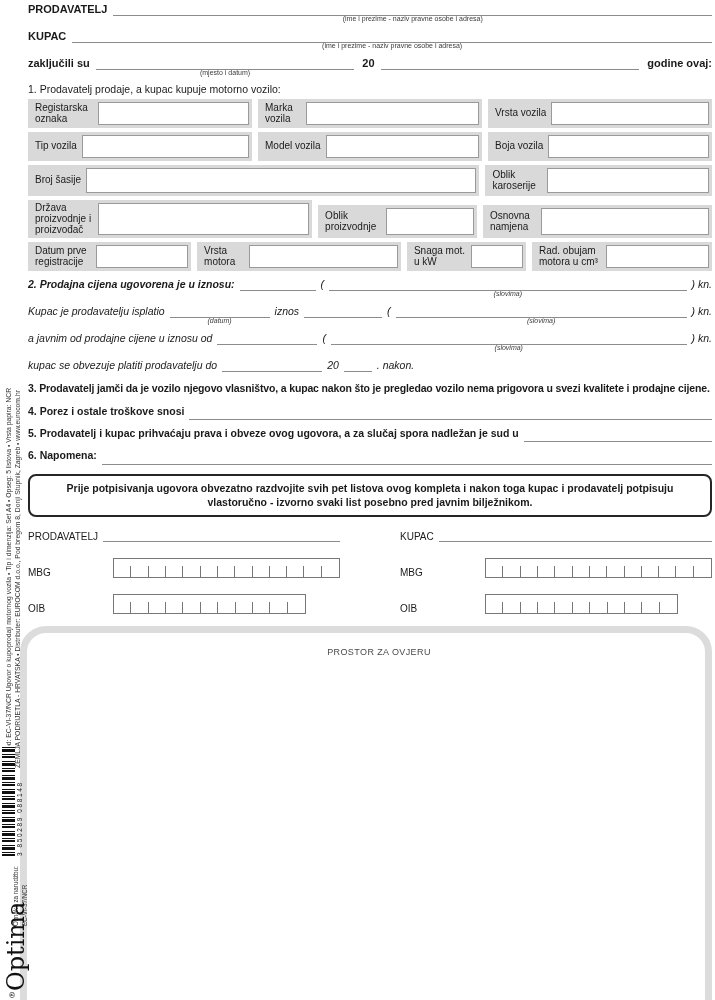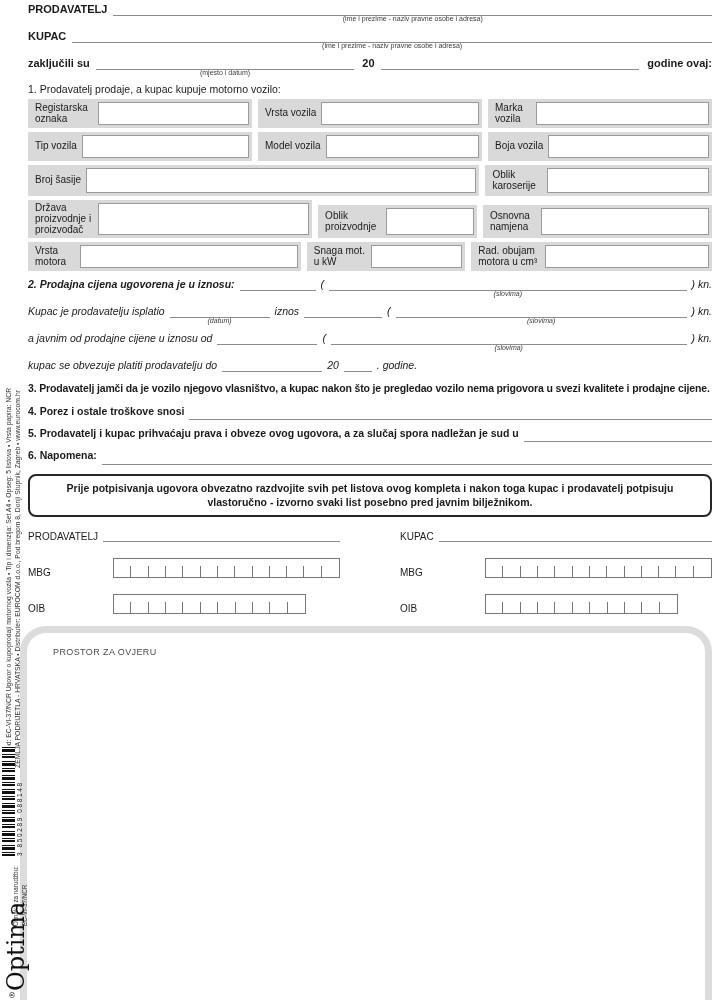--- a/index.html
+++ b/index.html
@@ -53,21 +53,21 @@
   .srow .slbl{width:85px;}
   .combwrap{flex:1;}
   .comb{height:20px;border:1px solid #777;display:flex;box-sizing:border-box;}
   .comb.oib{width:85%;}
   .comb i{flex:1;position:relative;}
   .comb i + i::before{content:"";position:absolute;left:-1px;bottom:0;height:62%;border-left:1px solid #777;}
 
   
   .ovjera{margin-top:12px;margin-left:-8px;width:692px;height:420px;
           border:7px solid #dcdcdc;border-radius:26px;box-sizing:border-box;}
-  .ovjera .olab{padding:14px 0 0 26px;font-size:9px;color:#4a4a4a;letter-spacing:.4px;}
+  .ovjera .olab{padding:14px 0 0 26px;font-size:9px;color:#4a4a4a;letter-spacing:.4px;text-align:center;}
 
   
   .prodtext{position:absolute;left:4px;top:768px;width:572px;transform:rotate(-90deg);
             transform-origin:0 0;font-size:6.8px;line-height:1.35;color:#333;white-space:nowrap;}
   .barcode{position:absolute;left:2px;top:856px;width:110px;transform:rotate(-90deg);transform-origin:0 0;}
   .bars{height:13px;background:repeating-linear-gradient(90deg,#111 0 2px,#fff 2px 3px,#111 3px 4px,
         #fff 4px 6px,#111 6px 9px,#fff 9px 10px,#111 10px 11px,#fff 11px 14px);}
   .bnum{font-size:6.5px;letter-spacing:1.6px;color:#111;margin-top:1px;white-space:nowrap;}
   .ordercode{position:absolute;left:12px;top:926px;width:64px;transform:rotate(-90deg);
              transform-origin:0 0;font-size:6.3px;line-height:1.4;color:#333;white-space:nowrap;}
@@ -106,25 +106,25 @@
 
     <div class="s1head">1. Prodavatelj prodaje, a kupac kupuje motorno vozilo:</div>
 
     <div>
       <div class="frow">
         <div class="field" style="flex:1">
           <span class="fl w58">Registarska oznaka</span>
           <span class="fi"></span>
         </div>
         <div class="field" style="flex:1">
+          <span class="fl w36">Marka vozila</span>
+          <span class="fi"></span>
+        </div>
+        <div class="field" style="flex:1">
           <span class="fl">Vrsta vozila</span>
-          <span class="fi"></span>
-        </div>
-        <div class="field" style="flex:1">
-          <span class="fl w36">Marka vozila</span>
           <span class="fi"></span>
         </div>
       </div>
       <div class="frow">
         <div class="field" style="flex:1">
           <span class="fl">Tip vozila</span>
           <span class="fi"></span>
         </div>
         <div class="field" style="flex:1">
           <span class="fl">Model vozila</span>
@@ -153,20 +153,24 @@
         <div class="field h33" style="flex:1">
           <span class="fl w56">Oblik proizvodnje</span>
           <span class="fi"></span>
         </div>
         <div class="field h33" style="flex:1.46">
           <span class="fl w46">Osnovna namjena</span>
           <span class="fi"></span>
         </div>
       </div>
       <div class="frow">
+        <div class="field" style="flex:1.39">
+          <span class="fl w56">Datum prve registracije</span>
+          <span class="fi"></span>
+        </div>
         <div class="field" style="flex:1.75">
           <span class="fl w40">Vrsta motora</span>
           <span class="fi"></span>
         </div>
         <div class="field" style="flex:1">
           <span class="fl w52">Snaga mot. u kW</span>
           <span class="fi"></span>
         </div>
         <div class="field" style="flex:1.54">
           <span class="fl w62">Rad. obujam motora u cm³</span>
@@ -204,21 +208,21 @@
       <span class="blank b" style="flex:1">
         <span class="hintc" style="top:12px">(slovima)</span>
       </span>
       <span class="t gap" style="margin-right:0">) kn.</span>
     </div>
     <div class="crow">
       <span class="t">kupac se obvezuje platiti prodavatelju do</span>
       <span class="blank b" style="width:100px;margin-left:5px"></span>
       <span class="t gap">20</span>
       <span class="blank b" style="width:28px;margin-left:0"></span>
-      <span class="t gap">. godine.</span>
+      <span class="t gap">. nakon.</span>
     </div>
 
     <div class="sec" style="margin-top:8px">
       <span class="t justtext">3. Prodavatelj jamči da je vozilo njegovo vlasništvo, a kupac nakon što je pregledao vozilo nema prigovora u svezi kvalitete i prodajne cijene.</span>
     </div>
     <div class="sec">
       <span class="t">4. Porez i ostale troškove snosi</span>
       <span class="blank b"></span>
     </div>
     <div class="sec">

